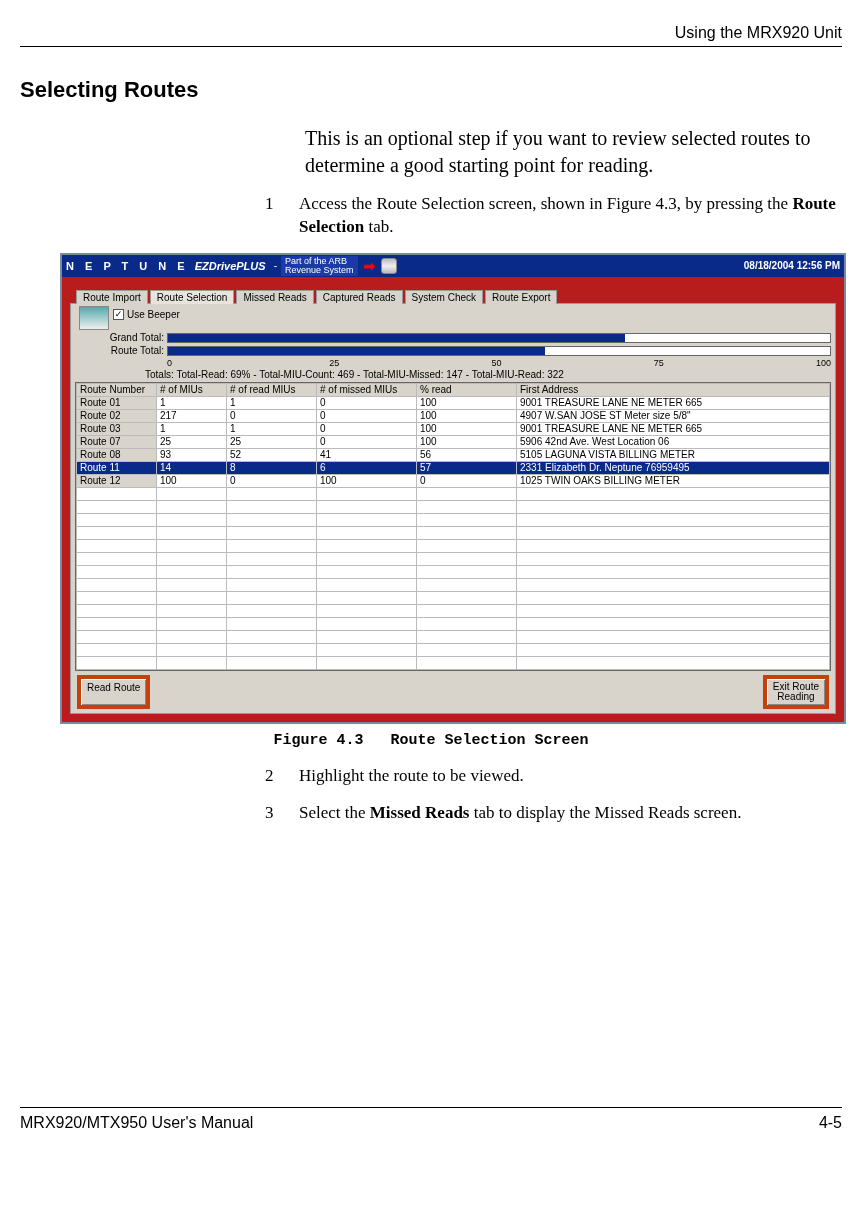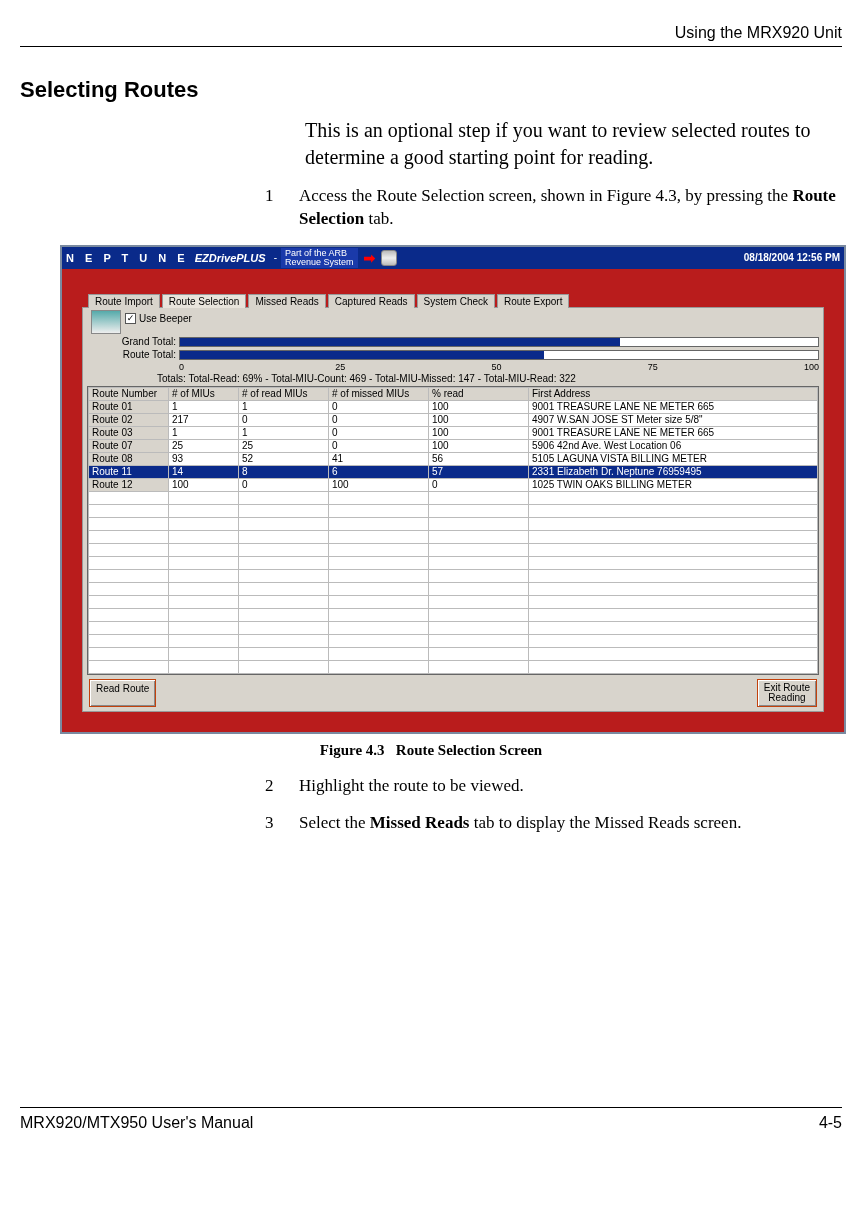--- a/index.html
+++ b/index.html
@@ -1,44 +1,44 @@
 <!DOCTYPE html>
 <html><head>
 <meta charset="utf-8">
 <style>
   * { box-sizing: border-box; margin: 0; padding: 0; }
   body { font-family: Georgia, 'Times New Roman', serif; background: #fff; width: 862px; margin: 0 auto; position: relative; }
   .page { padding: 24px 20px 0 20px; min-height: 1150px; }
   .running-head { font-family: Arial, Helvetica, sans-serif; font-size: 16px; text-align: right; margin-bottom: 4px; }
   .rule { border-top: 1px solid #000; margin-bottom: 30px; }
-  .section-title { font-family: Arial, Helvetica, sans-serif; font-weight: bold; font-size: 22px; margin-bottom: 14px; }
+  .section-title { font-family: Arial, Helvetica, sans-serif; font-weight: bold; font-size: 22px; margin-bottom: 22px; }
   .body-block { margin-left: 245px; margin-right: 0; }
   .para { font-size: 20px; line-height: 1.35; margin-bottom: 14px; margin-left: 40px; }
   .step { display: flex; font-size: 17px; line-height: 1.35; margin-bottom: 14px; }
   .step .num { width: 34px; flex-shrink: 0; }
   .step .txt { flex: 1; }
   .bold { font-weight: bold; }
-  .figure-caption { font-family: Liberation Serif, serif; font-weight: bold; font-size: 15px; text-align: center; margin: 8px 0 16px 0; }
+  .figure-caption { font-family: Liberation Mono, monospace; font-weight: bold; font-size: 15px; text-align: center; margin: 8px 0 16px 0; }
   .footer-wrap { position: absolute; left: 20px; right: 20px; bottom: 18px; }
   .footer-rule { border-top: 1px solid #000; margin-bottom: 6px; }
   .footer { display: flex; justify-content: space-between; font-family: Arial, Helvetica, sans-serif; font-size: 16px; }
 
   
   .app-window { margin: 6px 0 2px 40px; width: 786px; border: 2px solid #7a8aa0; background: #b91c1c; font-family: Tahoma, Arial, sans-serif; font-size: 10px; }
   .title-bar { background: #0a2a8a; color: #fff; display: flex; align-items: center; height: 22px; padding: 0 4px; }
   .brand1 { font-weight: bold; letter-spacing: 4px; font-size: 11px; margin-right: 6px; }
   .brand2 { font-weight: bold; font-style: italic; font-size: 11px; margin-right: 4px; }
   .brand-dash { margin: 0 4px; }
   .brand-tag { background: #1a3aaa; font-size: 9px; padding: 1px 4px; line-height: 1; }
   .title-arrow { color: #ff0000; font-size: 14px; font-weight: bold; margin: 0 6px; }
   .title-cyl { width: 16px; height: 16px; background: linear-gradient(#bbb,#eee,#bbb); border: 1px solid #888; border-radius: 3px; }
   .title-spacer { flex: 1; }
   .title-date { font-weight: bold; font-size: 10px; }
 
-  .win-body { padding: 20px; border-radius: 15px; }
+  .win-body { padding: 8px; border-radius: 15px; }
   .tabs { display: flex; gap: 2px; margin: 4px 0 0 6px; }
   .tab { background: #d8d4cc; border: 1px solid #999; border-bottom: none; padding: 1px 6px; font-size: 10px; position: relative; top: 1px; }
   .tab.active { background: #e8e4dc; z-index: 2; }
   .tab-pane { border: 1px solid #999; background: #d8d4cc; padding: 2px 4px 4px 4px; }
 
   .top-row { display: flex; align-items: flex-start; gap: 4px; }
   .thumb { width: 30px; height: 24px; border: 1px solid #888; background: linear-gradient(#5aa, #eee); margin-left: 4px; }
   .use-beeper { display: flex; align-items: center; gap: 3px; margin-top: 3px; }
   .cb { width: 11px; height: 11px; border: 1px solid #555; background: #fff; display: inline-flex; align-items: center; justify-content: center; font-size: 9px; line-height: 1; }
 
@@ -55,21 +55,21 @@
   .grid-wrap { border: 1px solid #666; background: #fff; }
   .grid { width: 100%; border-collapse: collapse; table-layout: fixed; }
   .grid th, .grid td { border: 1px solid #bbb; font-size: 10px; padding: 0 3px; height: 13px; text-align: left; white-space: nowrap; overflow: hidden; }
   .grid th { background: #d8d4cc; font-weight: normal; }
   .grid td.name { background: #d8d4cc; }
   .grid tr.sel td { background: #0a2a8a; color: #fff; }
   .grid tr.sel td.name { background: #0a2a8a; color: #fff; }
   .grid tr.empty td { background: #fff; }
 
   .button-row { display: flex; justify-content: space-between; margin-top: 4px; padding: 0 2px; }
-  .btn { border: 1px solid #c2410c; background: #d8d4cc; padding: 3px 6px; font-size: 10px; text-align: center; box-shadow: 1px 1px 0 #fff inset, -1px -1px 0 #888 inset; }
+  .btn { border: 4px solid #c2410c; background: #d8d4cc; padding: 3px 6px; font-size: 10px; text-align: center; box-shadow: 1px 1px 0 #fff inset, -1px -1px 0 #888 inset; }
   .btn.exit { line-height: 1; }
 </style>
 </head>
 <body>
 
 <div class="page">
   <div class="running-head">Using the MRX920 Unit</div>
   <div class="rule"></div>
 
   <div class="section-title">Selecting Routes</div>

